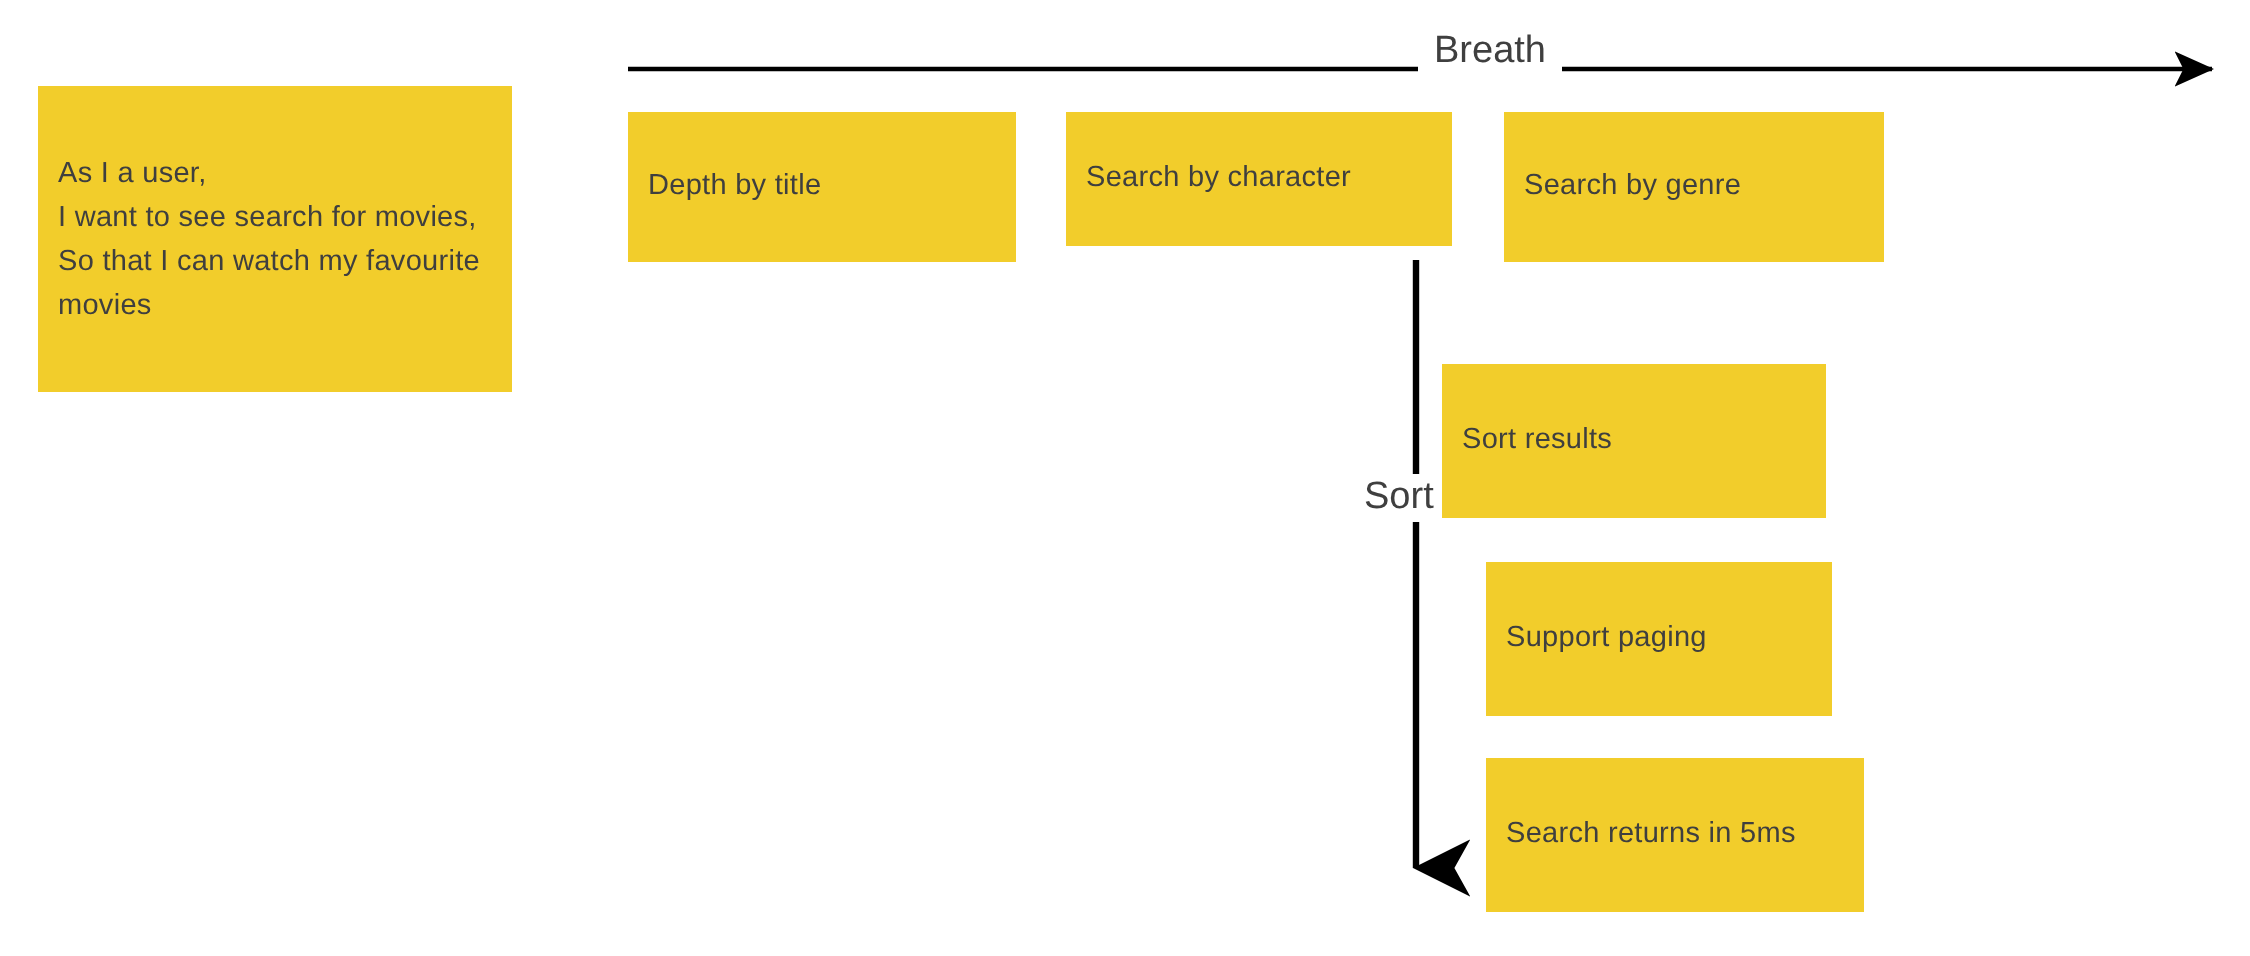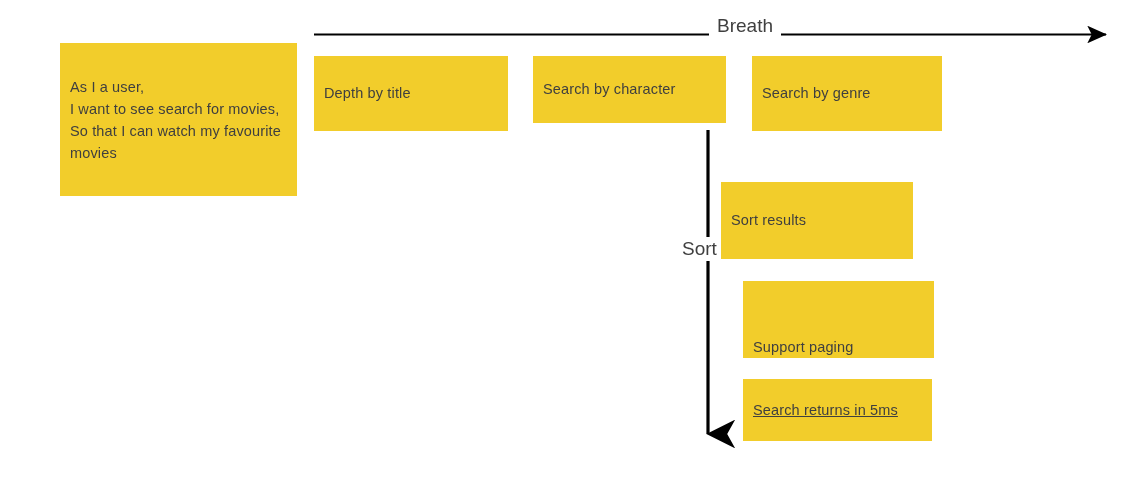--- a/index.html
+++ b/index.html
@@ -77,21 +77,21 @@
         <path d="M0,0 L4.5,9 L9,0 L4.5,2.5 Z" fill="#000000"></path>
       </marker>
     </defs>
     <line x1="314" y1="34.5" x2="1106" y2="34.5" stroke="#000000" stroke-width="2.2" marker-end="url(#arrowhead-right)"></line>
     <line x1="708" y1="130" x2="708" y2="434" stroke="#000000" stroke-width="3.2" marker-end="url(#arrowhead-down)"></line>
   </svg>
 
   <div class="axis-label" style="left:665px; top:14px;margin-left:44px;">Breath</div>
   <div class="axis-label" style="left:674px; top:237px;">Sort</div>
 
-  <div class="card" id="story-card" style="left:19px; top:43px; width:237px; height:153px;margin-left:41px;">
+  <div class="card" id="story-card" style="left:19px; top:43px; width:237px; height:153px;">
     <span class="card-text">As I a user,
 I want to see search for movies,
 So that I can watch my favourite
 movies</span>
   </div>
 
   <div class="card" style="left:314px; top:56px; width:194px; height:75px;">
     <span class="card-text">Depth by title</span>
   </div>
 
@@ -100,21 +100,21 @@
   </div>
 
   <div class="card" style="left:752px; top:56px; width:190px; height:75px;align-items:center;">
     <span class="card-text">Search by genre</span>
   </div>
 
   <div class="card" style="left:721px; top:182px; width:192px; height:77px;">
     <span class="card-text">Sort results</span>
   </div>
 
-  <div class="card" style="left:743px; top:281px; width:191px; height:77px;align-items:flex-end;">
+  <div class="card" style="left:743px; top:281px; width:173px; height:77px;">
     <span class="card-text">Support paging</span>
   </div>
 
-  <div class="card" style="left:743px; top:379px; width:189px; height:62px;text-decoration:underline;">
+  <div class="card" style="left:743px; top:379px; width:189px; height:77px;">
     <span class="card-text">Search returns in 5ms</span>
   </div>
 
 </div>
 
 </body></html>

